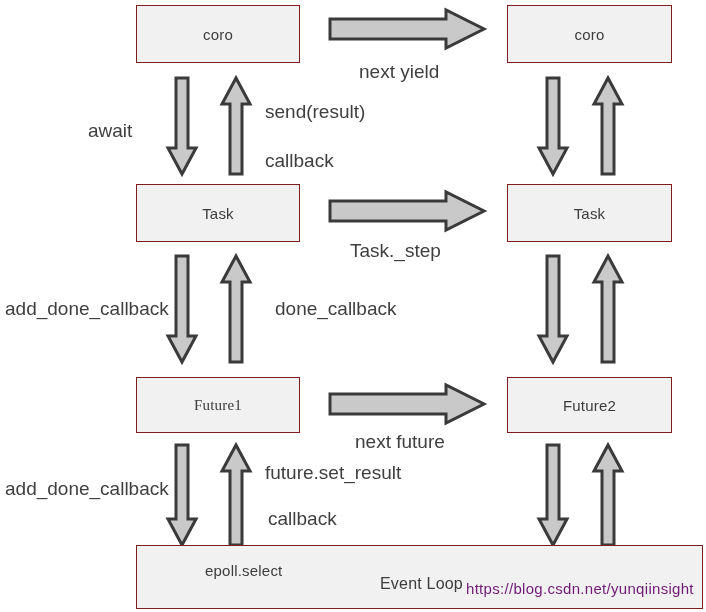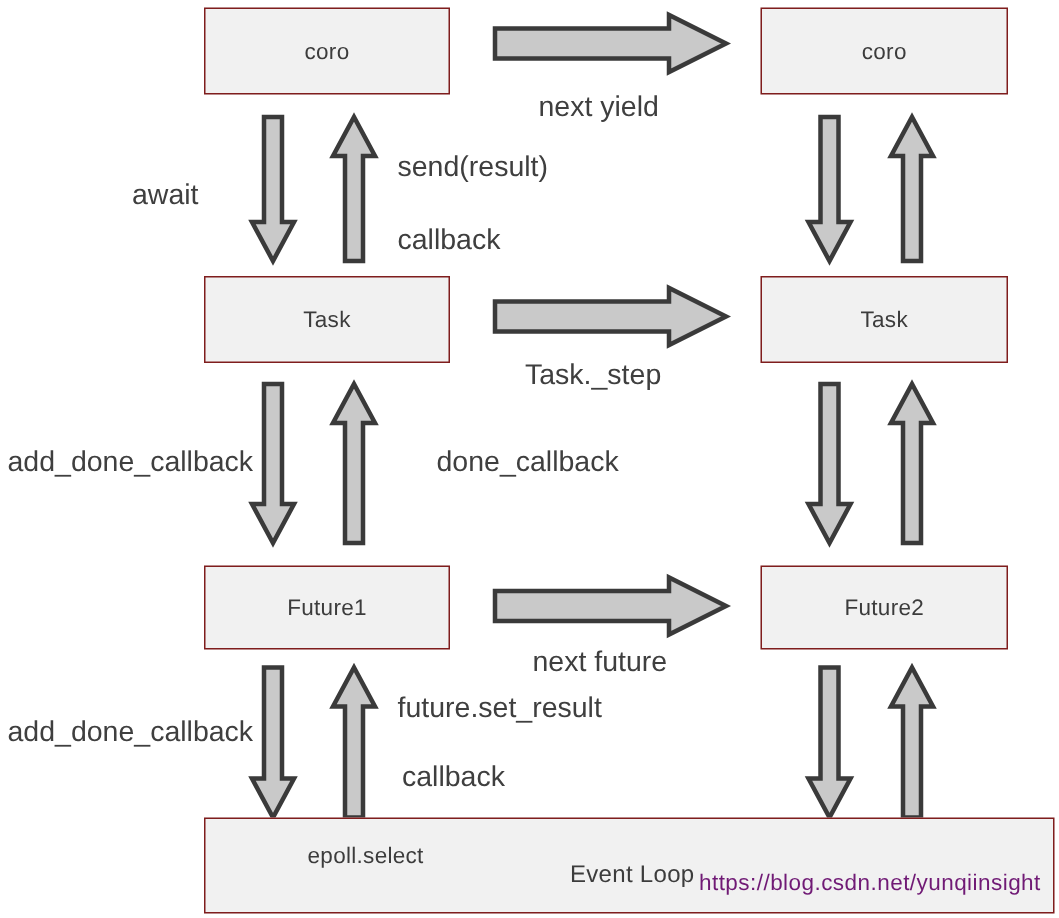--- a/index.html
+++ b/index.html
@@ -140,34 +140,34 @@
       <path d="M10,2 L22,2 L22,82 L30,82 L16,108 L2,82 L10,82 Z"></path>
     </svg>
   </div>
   <div class="arrow" style="left:220px; top:254px;">
     <svg width="32" height="110" viewBox="0 0 32 110">
       <path d="M10,108 L10,28 L2,28 L16,2 L30,28 L22,28 L22,108 Z"></path>
     </svg>
   </div>
 
   <div class="edge-label" style="left:5px; top:299px;">add_done_callback</div>
-  <div class="edge-label" style="left:275px; top:299px;margin-left:16px;">done_callback</div>
+  <div class="edge-label" style="left:275px; top:299px;">done_callback</div>
 
   <div class="arrow" style="left:537px; top:254px;">
     <svg width="32" height="110" viewBox="0 0 32 110">
       <path d="M10,2 L22,2 L22,82 L30,82 L16,108 L2,82 L10,82 Z"></path>
     </svg>
   </div>
   <div class="arrow" style="left:592px; top:254px;">
     <svg width="32" height="110" viewBox="0 0 32 110">
       <path d="M10,108 L10,28 L2,28 L16,2 L30,28 L22,28 L22,108 Z"></path>
     </svg>
   </div>
 
-  <div class="node-box" style="left:136px; top:377px; width:164px; height:56px;">
+  <div class="node-box" style="left:136px; top:377px; width:164px; height:56px;font-family:Liberation Serif, serif;">
     <span class="node-label">Future1</span>
   </div>
 
   <div class="node-box" style="left:507px; top:377px; width:165px; height:56px;">
     <span class="node-label">Future2</span>
   </div>
 
   <div class="arrow" style="left:328px; top:383px;">
     <svg width="158" height="42" viewBox="0 0 158 42">
       <path d="M2,11 L118,11 L118,2 L156,21 L118,40 L118,31 L2,31 Z"></path>

